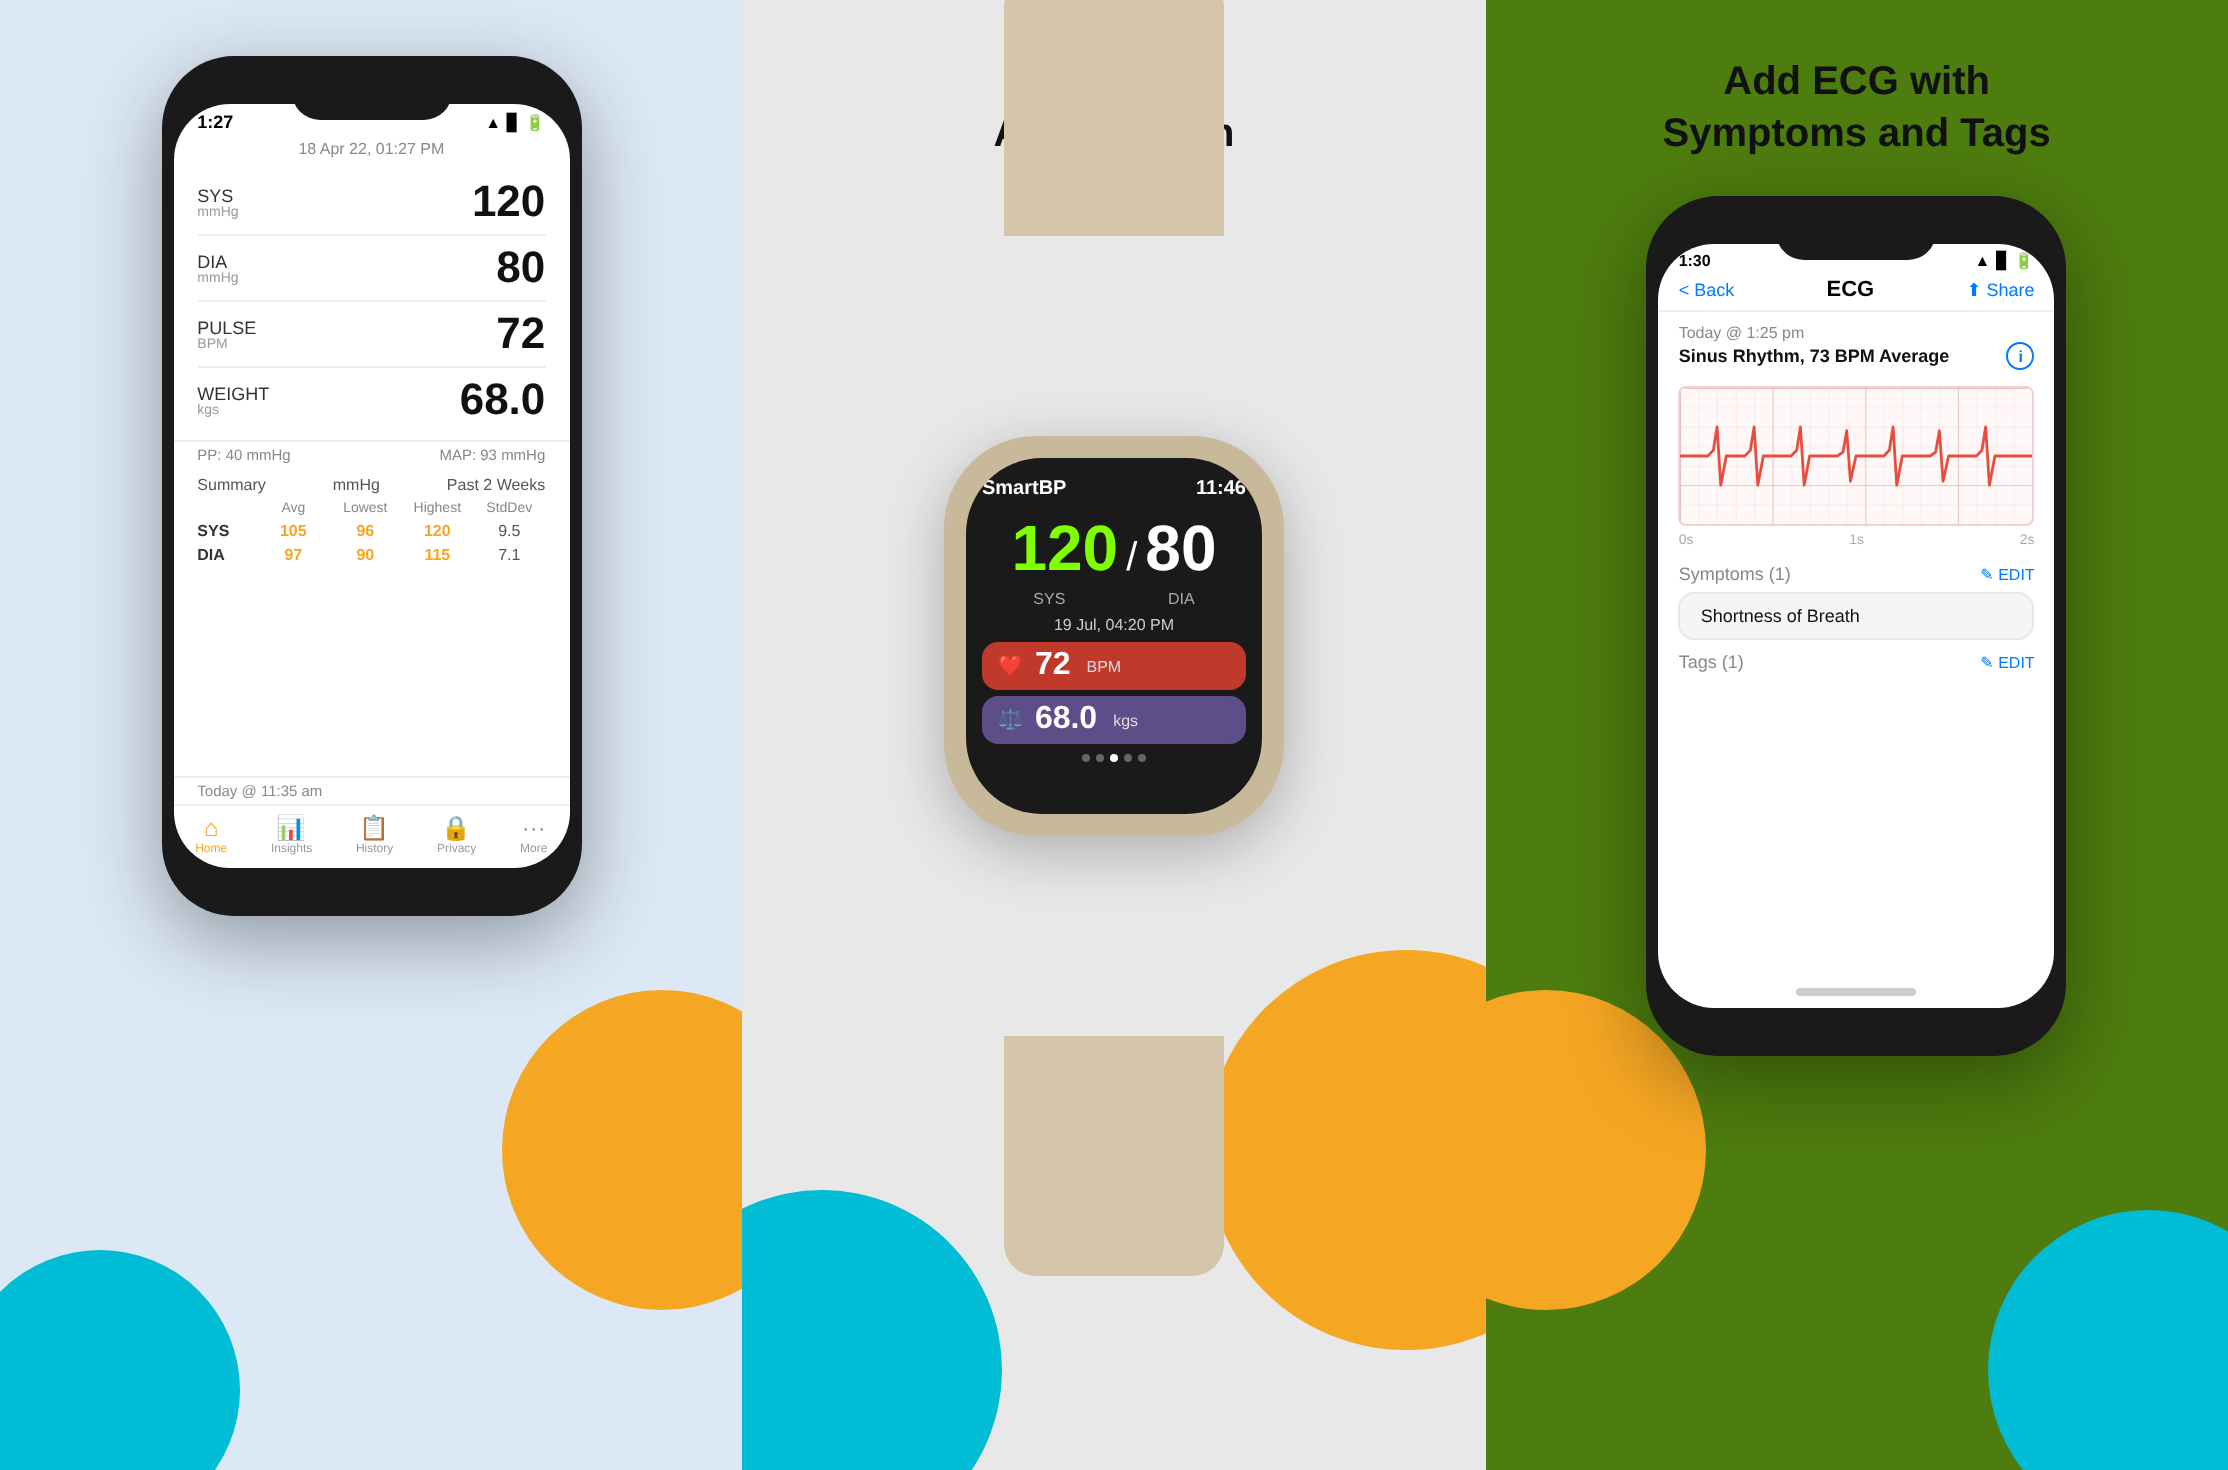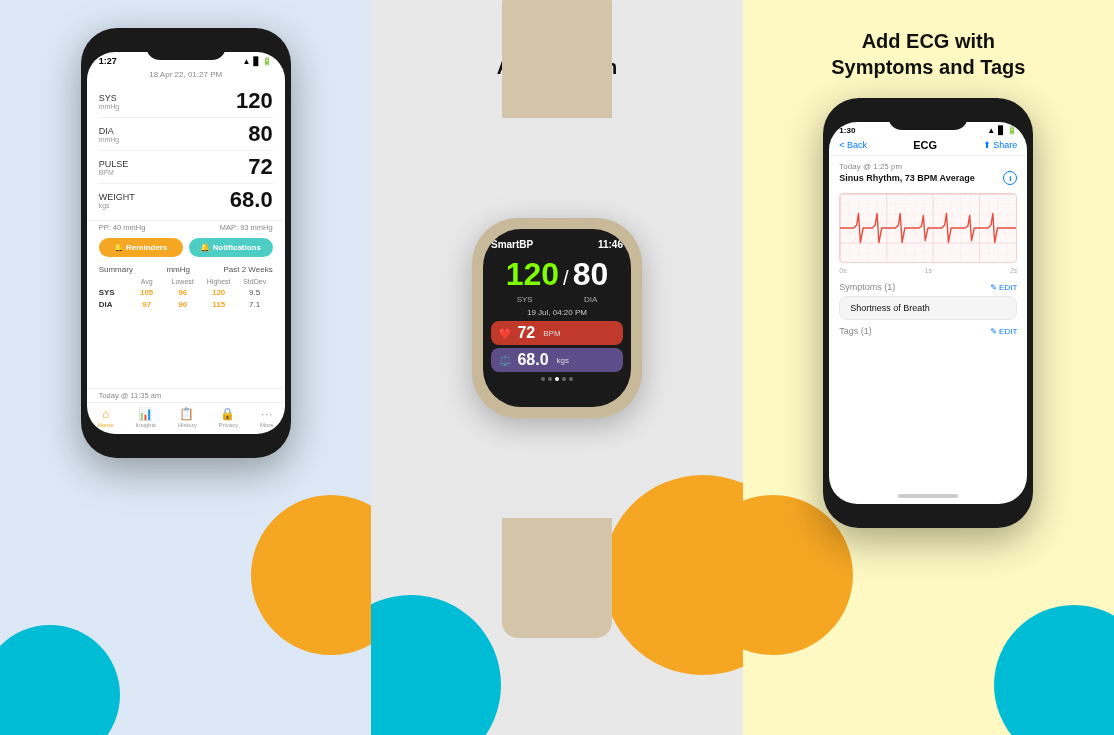--- a/index.html
+++ b/index.html
@@ -18,21 +18,21 @@
       flex: 1;
       display: flex;
       flex-direction: column;
       align-items: center;
       position: relative;
       overflow: hidden;
       padding: 28px 16px 16px;
     }
     .panel-1 { background: #dce8f5; }
     .panel-2 { background: #e8e8e8; }
-    .panel-3 { background: #fef9c3; }
+    .panel-3 { background: #4d7c0f; }
 
     .panel-title {
       font-size: 20px;
       font-weight: 700;
       color: #111;
       text-align: center;
       line-height: 1.3;
       margin-bottom: 18px;
       z-index: 2;
     }
@@ -448,24 +448,20 @@
           <div class="bp-label">WEIGHT<span class="unit">kgs</span></div>
           <div class="bp-value">68.0</div>
         </div>
       </div>
 
       <div class="bp-extras">
         <span>PP: 40 mmHg</span>
         <span>MAP: 93 mmHg</span>
       </div>
 
-      <div class="action-buttons">
-        <div class="btn-reminder">🔔 Reminders</div>
-        <div class="btn-notify">🔔 Notifications</div>
-      </div>
 
       <div class="summary-section">
         <div class="summary-header">
           <span>Summary</span>
           <span>mmHg</span>
           <span>Past 2 Weeks</span>
         </div>
         <div class="summary-table">
           <div class="summary-table-header">
             <span></span>

